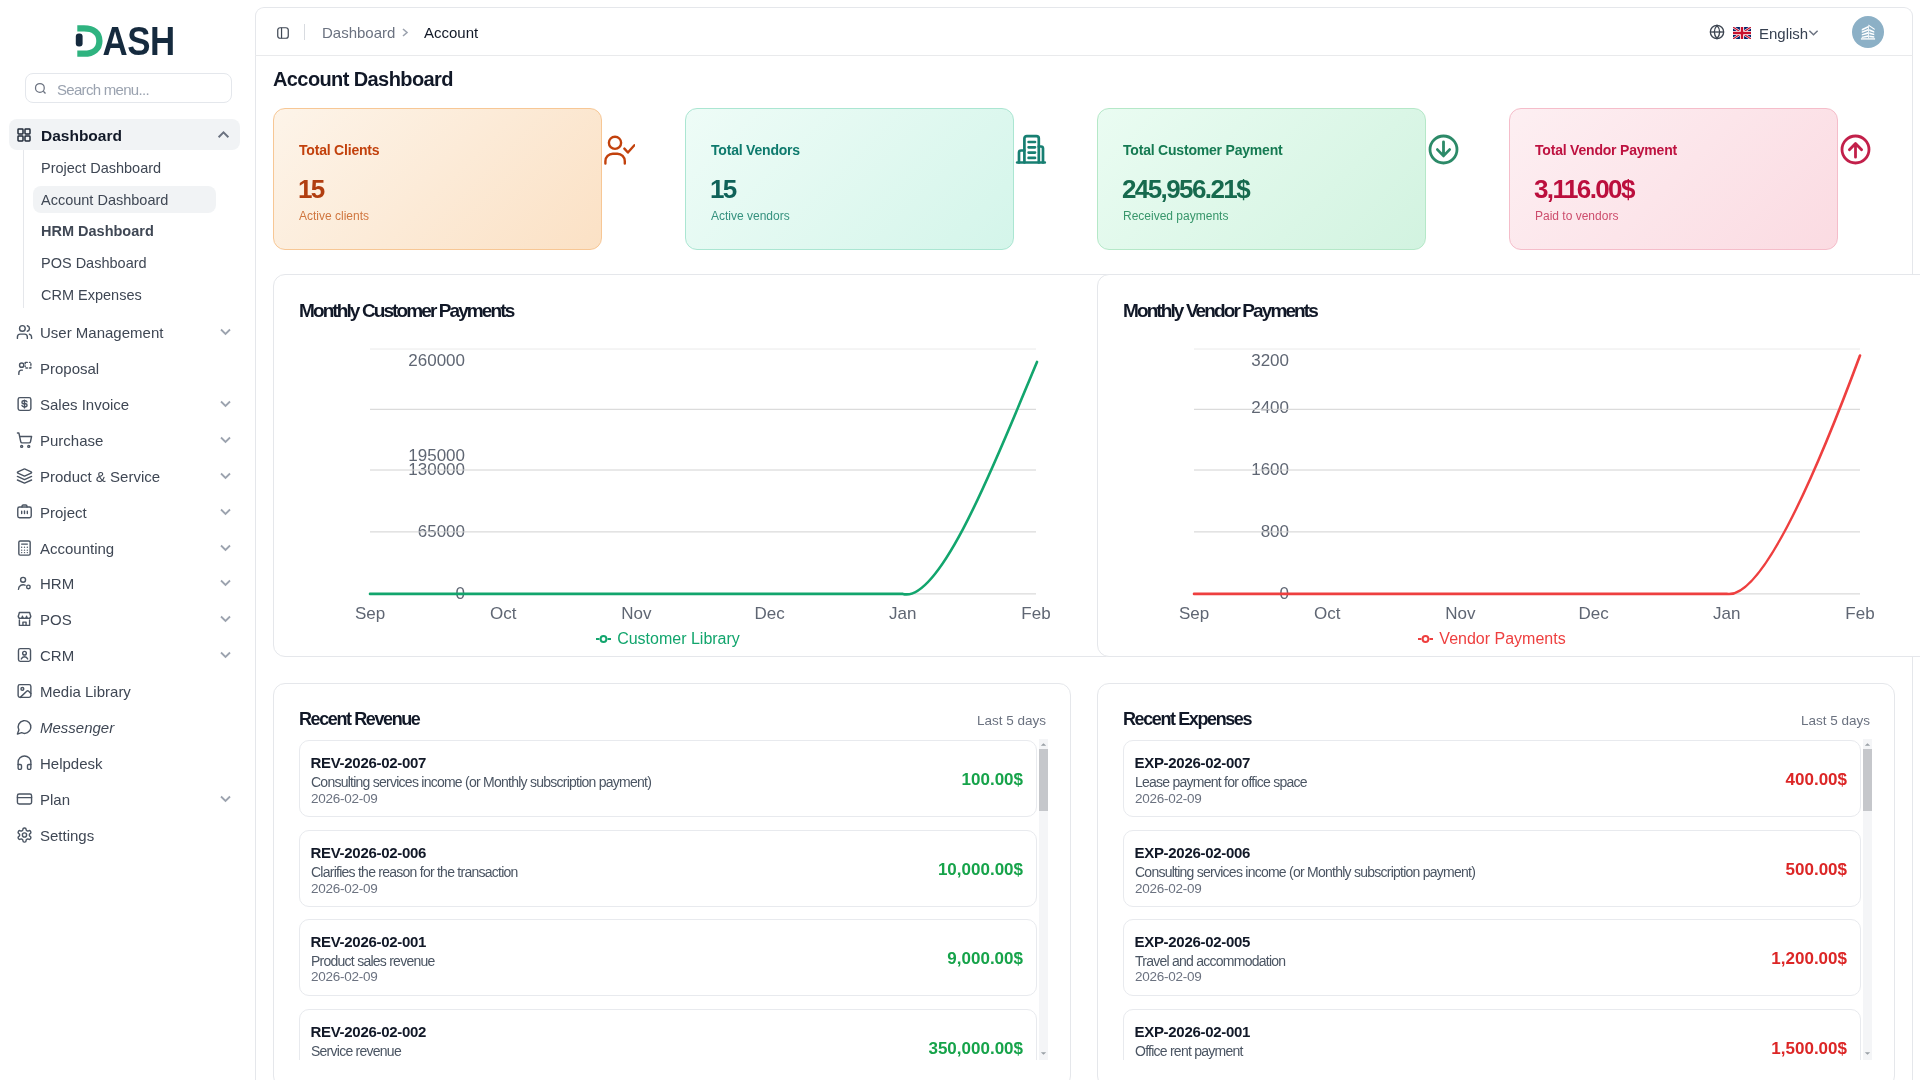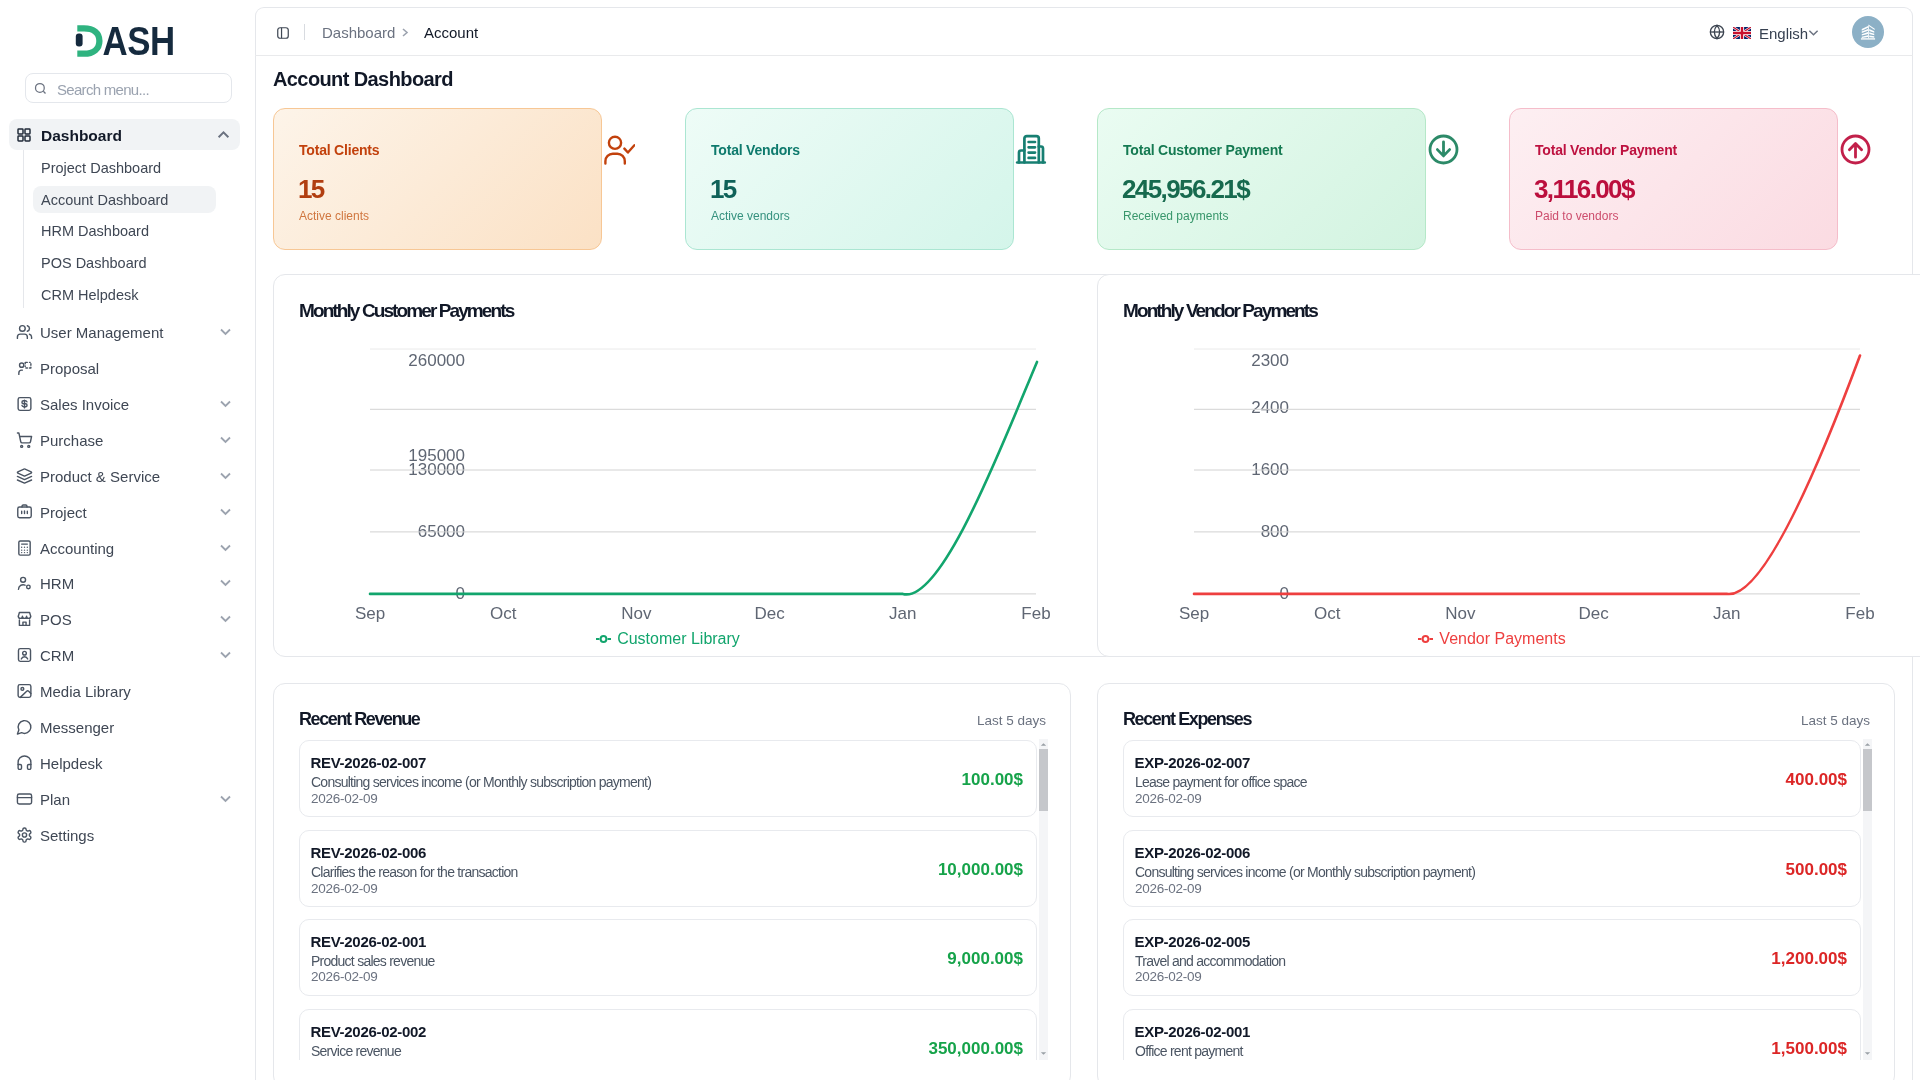--- a/index.html
+++ b/index.html
@@ -80,23 +80,23 @@
     </svg>
 <div class="abs" style="left:41px;top:126.5px;font-size:15.5px;font-weight:600;color:#111827;">Dashboard</div>
 <svg class="abs" style="left:217px;top:130px;" width="13" height="9" viewBox="0 0 12 8" fill="none" stroke="#6b7280" stroke-width="1.8">
       <path d="M1.5 6.5 6 2 10.5 6.5"></path>
     </svg>
 
 <div class="abs" style="left:23px;top:150px;width:1px;height:158px;background:#e5e7eb;"></div>
 <div class="sub" style="top:168px;">Project Dashboard</div>
 <div class="abs" style="left:33px;top:186px;width:183px;height:26.5px;background:#f1f3f5;border-radius:8px;"></div>
 <div class="sub" style="top:199.5px;">Account Dashboard</div>
-<div class="sub" style="top:231px;">HRM Dashboard</div>
+<div class="sub" style="top:231px;font-weight:bold;">HRM Dashboard</div>
 <div class="sub" style="top:263px;">POS Dashboard</div>
-<div class="sub" style="top:295px;">CRM Helpdesk</div>
+<div class="sub" style="top:295px;">CRM Expenses</div>
 
 <div class="s-item" style="top:314px;">
   <svg class="ic" width="17" height="17" viewBox="0 0 24 24" fill="none" stroke="#4b5563" stroke-width="2">
         <path d="M16 21v-2a4 4 0 0 0-4-4H6a4 4 0 0 0-4 4v2"></path>
         <circle cx="9" cy="7" r="4"></circle>
         <path d="M22 21v-2a4 4 0 0 0-3-3.87"></path>
         <path d="M16 3.13a4 4 0 0 1 0 7.75"></path>
       </svg>
   <span class="lbl">User Management</span>
   <svg class="chev" width="13" height="8" viewBox="0 0 12 8" fill="none" stroke="#9ca3af" stroke-width="1.8">
@@ -201,21 +201,21 @@
       </svg>
 </div>
 <div class="s-item" style="top:673px;">
   <svg class="ic" width="17" height="17" viewBox="0 0 24 24" fill="none" stroke="#4b5563" stroke-width="2">
         <rect x="3" y="3" width="18" height="18" rx="2.5"></rect>
         <circle cx="9" cy="9" r="2"></circle>
         <path d="m21 15.5-3.1-3.1a2 2 0 0 0-2.8 0L6 21"></path>
       </svg>
   <span class="lbl">Media Library</span>
 </div>
-<div class="s-item" style="top:709px;">
+<div class="s-item" style="top:709px;font-style:italic;">
   <svg class="ic" width="17" height="17" viewBox="0 0 24 24" fill="none" stroke="#4b5563" stroke-width="2">
         <path d="M7.9 20A9 9 0 1 0 4 16.1L2 22Z"></path>
       </svg>
   <span class="lbl">Messenger</span>
 </div>
 <div class="s-item" style="top:745px;">
   <svg class="ic" width="17" height="17" viewBox="0 0 24 24" fill="none" stroke="#4b5563" stroke-width="2">
         <path d="M3 14v-3a9 9 0 0 1 18 0v3"></path>
         <path d="M3 14h3a1.8 1.8 0 0 1 1.8 1.8v3.4A1.8 1.8 0 0 1 6 21H4.8A1.8 1.8 0 0 1 3 19.2Z"></path>
         <path d="M21 14h-3a1.8 1.8 0 0 0-1.8 1.8v3.4A1.8 1.8 0 0 0 18 21h1.2a1.8 1.8 0 0 0 1.8-1.8Z"></path>
@@ -351,21 +351,21 @@
   <div class="legend" style="color:#12a56d;">
     <svg style="vertical-align:middle;margin-right:6px;" width="15" height="10" viewBox="0 0 15 10" fill="none" stroke="#12a56d">
           <path d="M0 5h3.5M11.5 5h3.5" stroke-width="2.2"></path>
           <circle cx="7.5" cy="5" r="2.9" stroke-width="2"></circle>
         </svg><span>Customer Library</span>
   </div>
 </div>
 
 <div class="chart-card" style="left:1097px;padding-left:42px;">
   <div class="chart-title">Monthly Vendor Payments</div>
-  <div class="ylab" style="right:709px;top:85.5px;">2300</div>
+  <div class="ylab" style="right:709px;top:85.5px;">3200</div>
   <div class="ylab" style="right:709px;top:133px;">2400</div>
   <div class="ylab" style="right:709px;top:195px;">1600</div>
   <div class="ylab" style="right:709px;top:256.8px;">800</div>
   <div class="ylab" style="right:709px;top:319px;">0</div>
   <div class="xlab" style="left:96px;top:338.5px;">Sep</div>
   <div class="xlab" style="left:229.2px;top:338.5px;">Oct</div>
   <div class="xlab" style="left:362.4px;top:338.5px;">Nov</div>
   <div class="xlab" style="left:495.6px;top:338.5px;">Dec</div>
   <div class="xlab" style="left:628.8px;top:338.5px;">Jan</div>
   <div class="xlab" style="left:762px;top:338.5px;">Feb</div>

